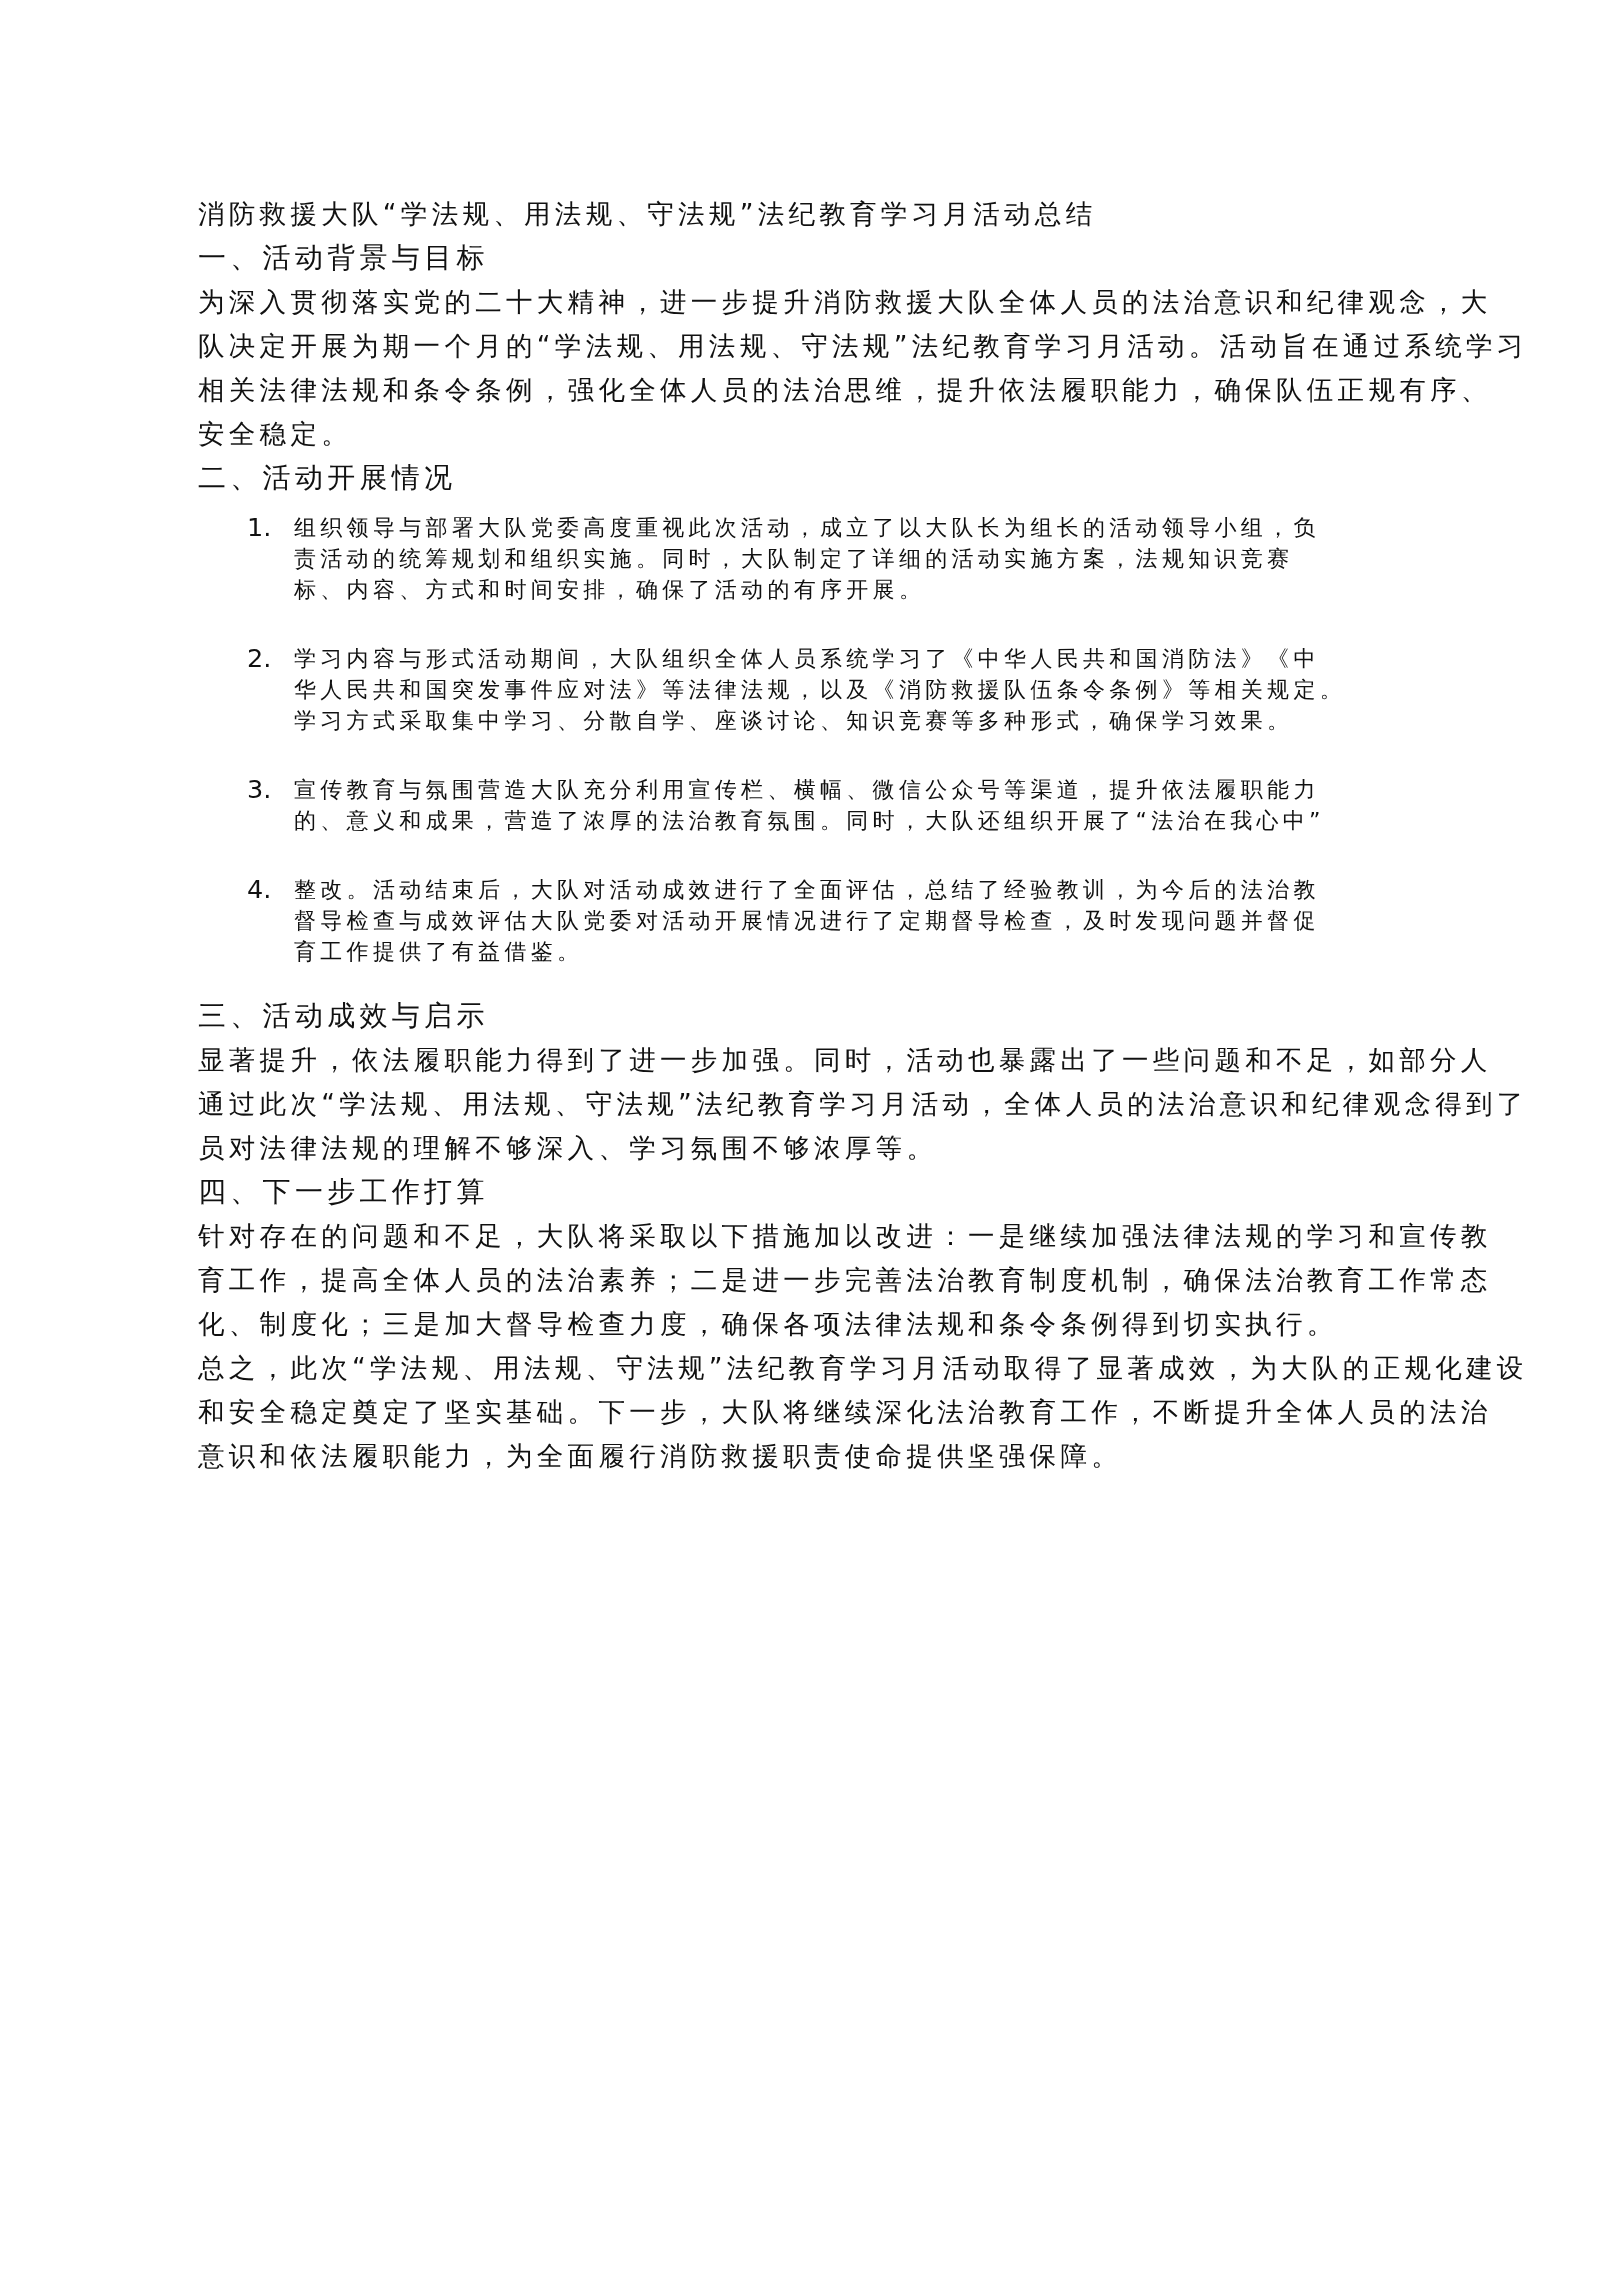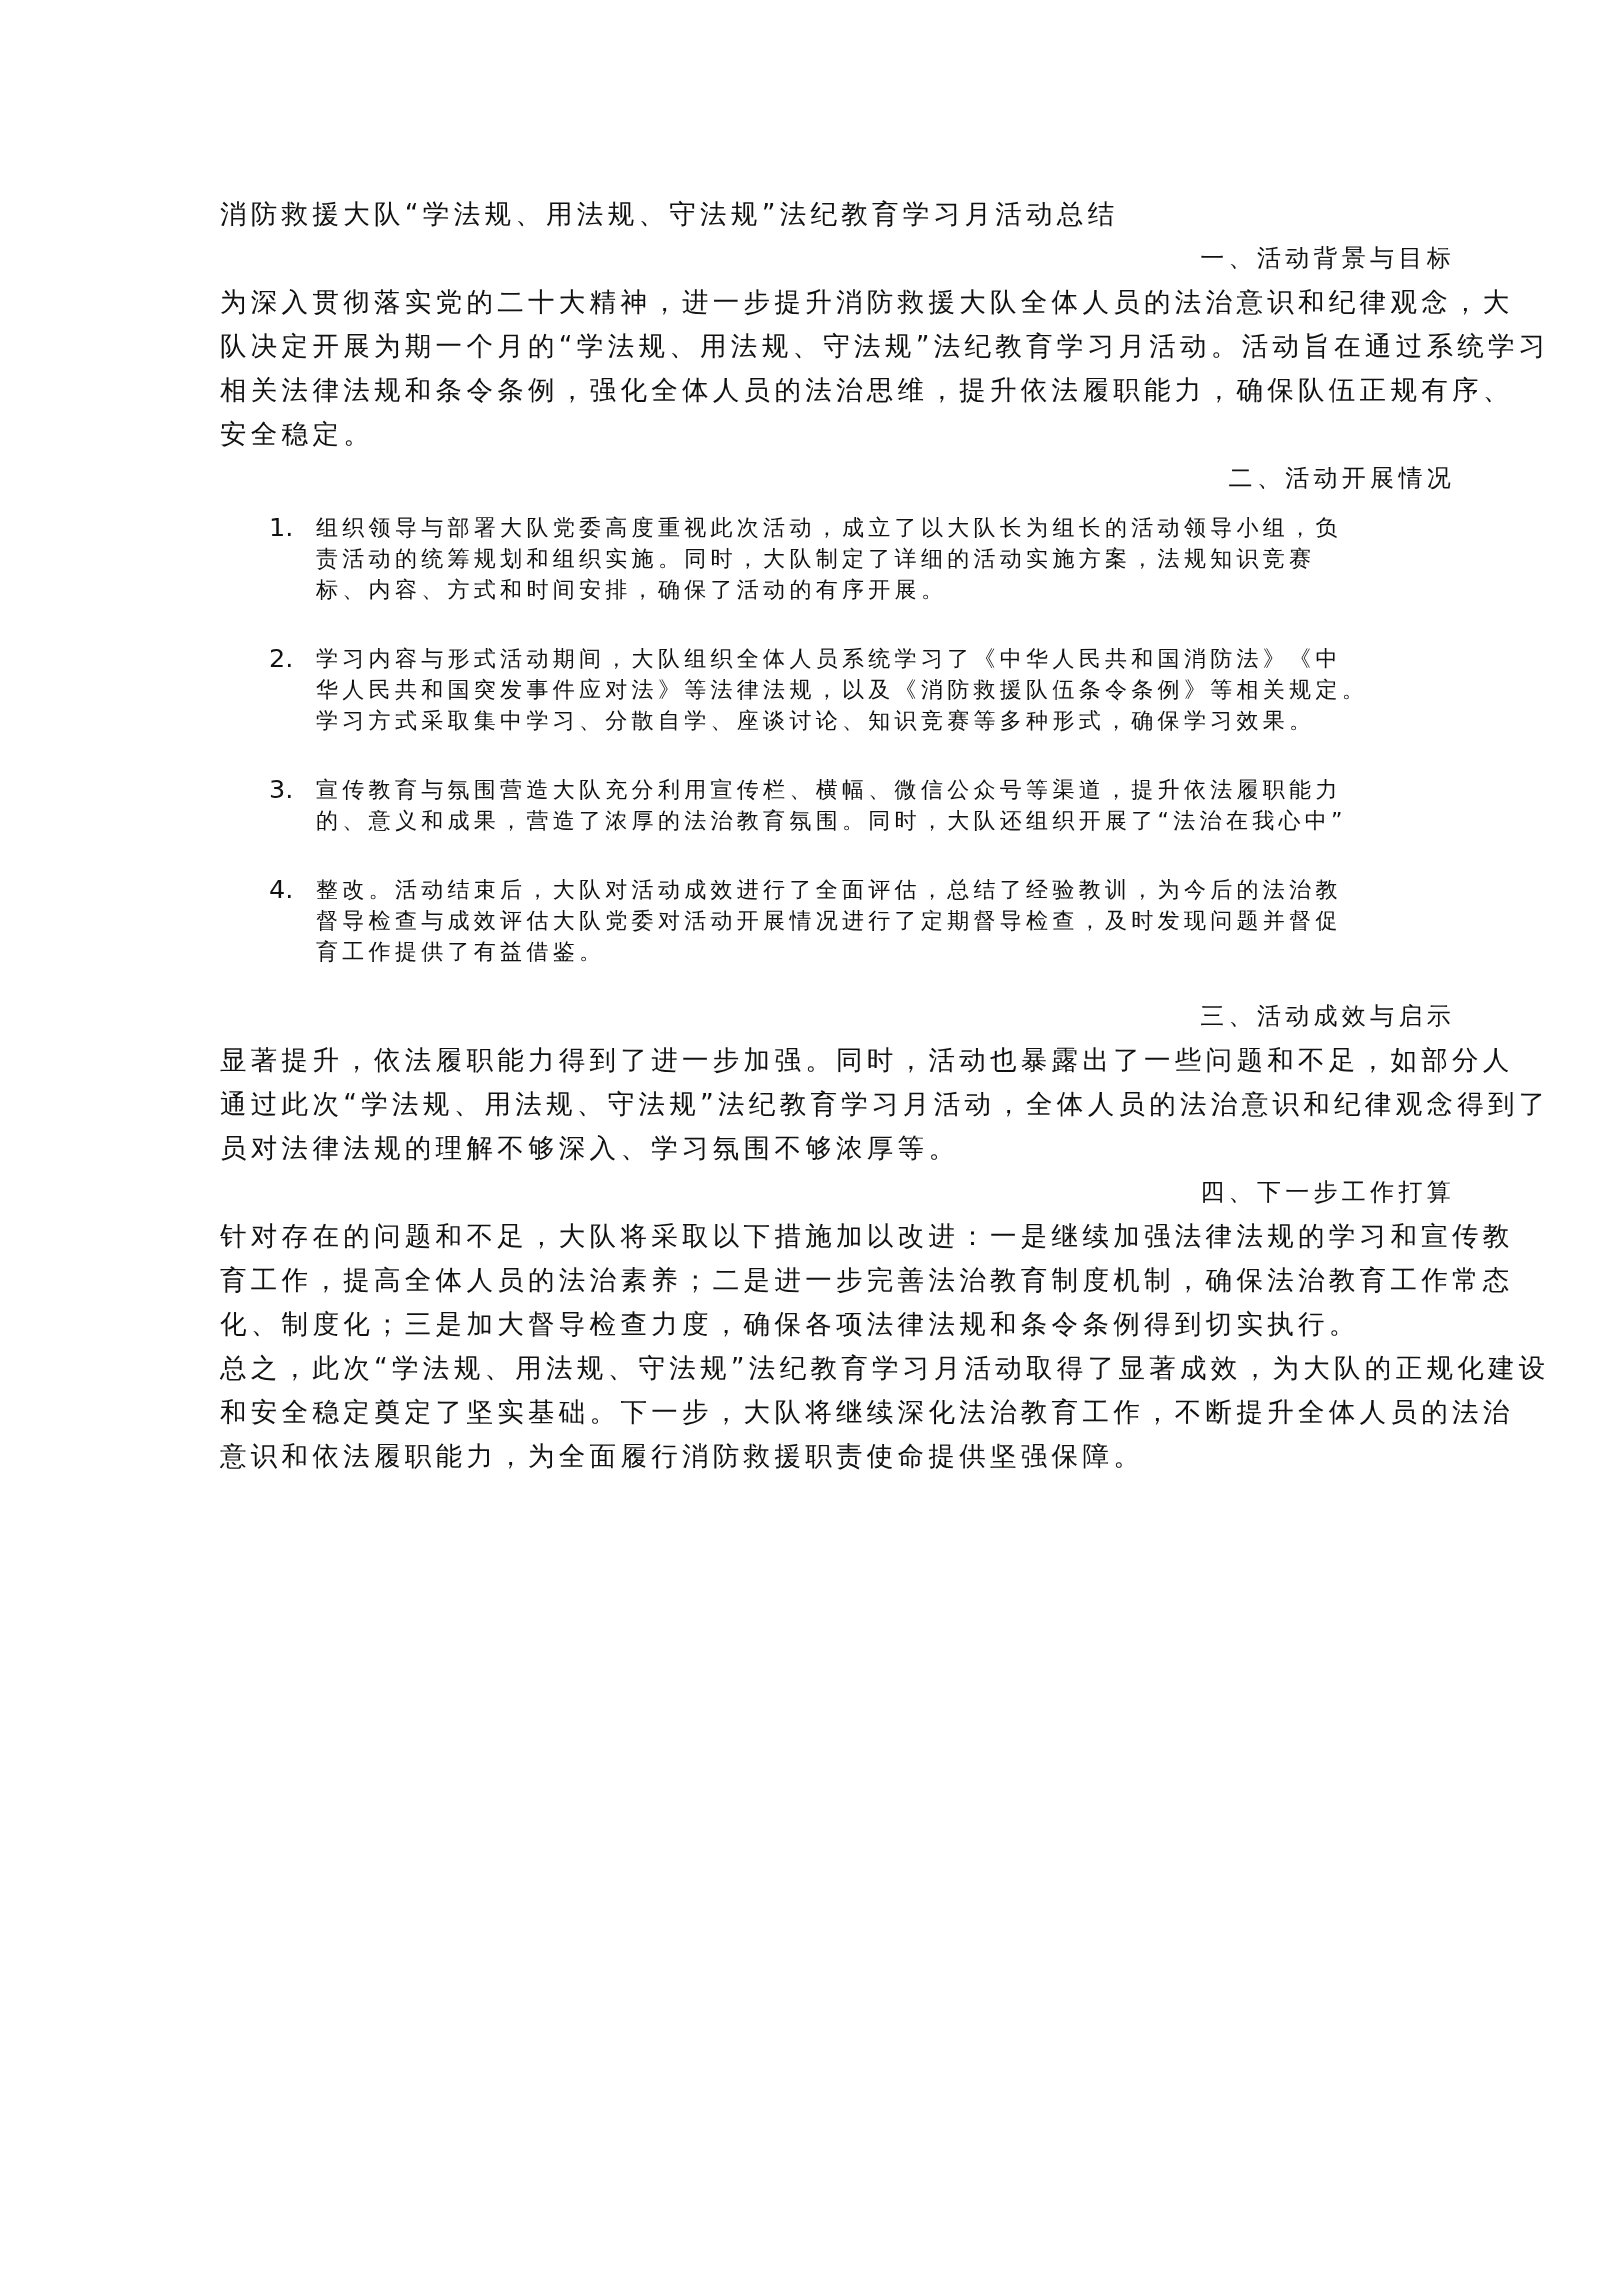--- a/index.html
+++ b/index.html
@@ -1,20 +1,20 @@
 <!DOCTYPE html>
 <html><head>
   <meta charset="utf-8">
   <style>
     html, body { margin: 0; padding: 0; background: #ffffff; }
     body { width: 1621px; height: 2293px; position: relative; overflow: hidden;
            font-family: "DejaVu Sans", "Liberation Sans", sans-serif; color: #111111; }
-    .page { position: absolute; left: 198px; top: 192px; width: 1235px; margin-left: 22px; }
+    .page { position: absolute; left: 198px; top: 192px; width: 1235px; }
     .line { font-size: 26.5px; line-height: 44px; height: 44px; white-space: nowrap; letter-spacing: 4.3px; }
-    .heading { font-size: 24px; line-height: 44px; height: 44px; white-space: nowrap; letter-spacing: 4.3px; text-align: right; }
+    .heading { font-size: 28px; line-height: 44px; height: 44px; white-space: nowrap; letter-spacing: 4.3px; }
     .list { margin: 11.8px 0 0 0; padding: 0; list-style: none; }
     .list-item { position: relative; padding-left: 96px; margin-bottom: 38px; }
     .list-item .num { position: absolute; left: 49px; top: 0; font-size: 25.5px; line-height: 31px; }
     .list-item .li-line { font-size: 22px; line-height: 31px; height: 31px; white-space: nowrap; letter-spacing: 4.3px; }
   </style>
 </head>
 <body>
 
 <div class="page">
 

